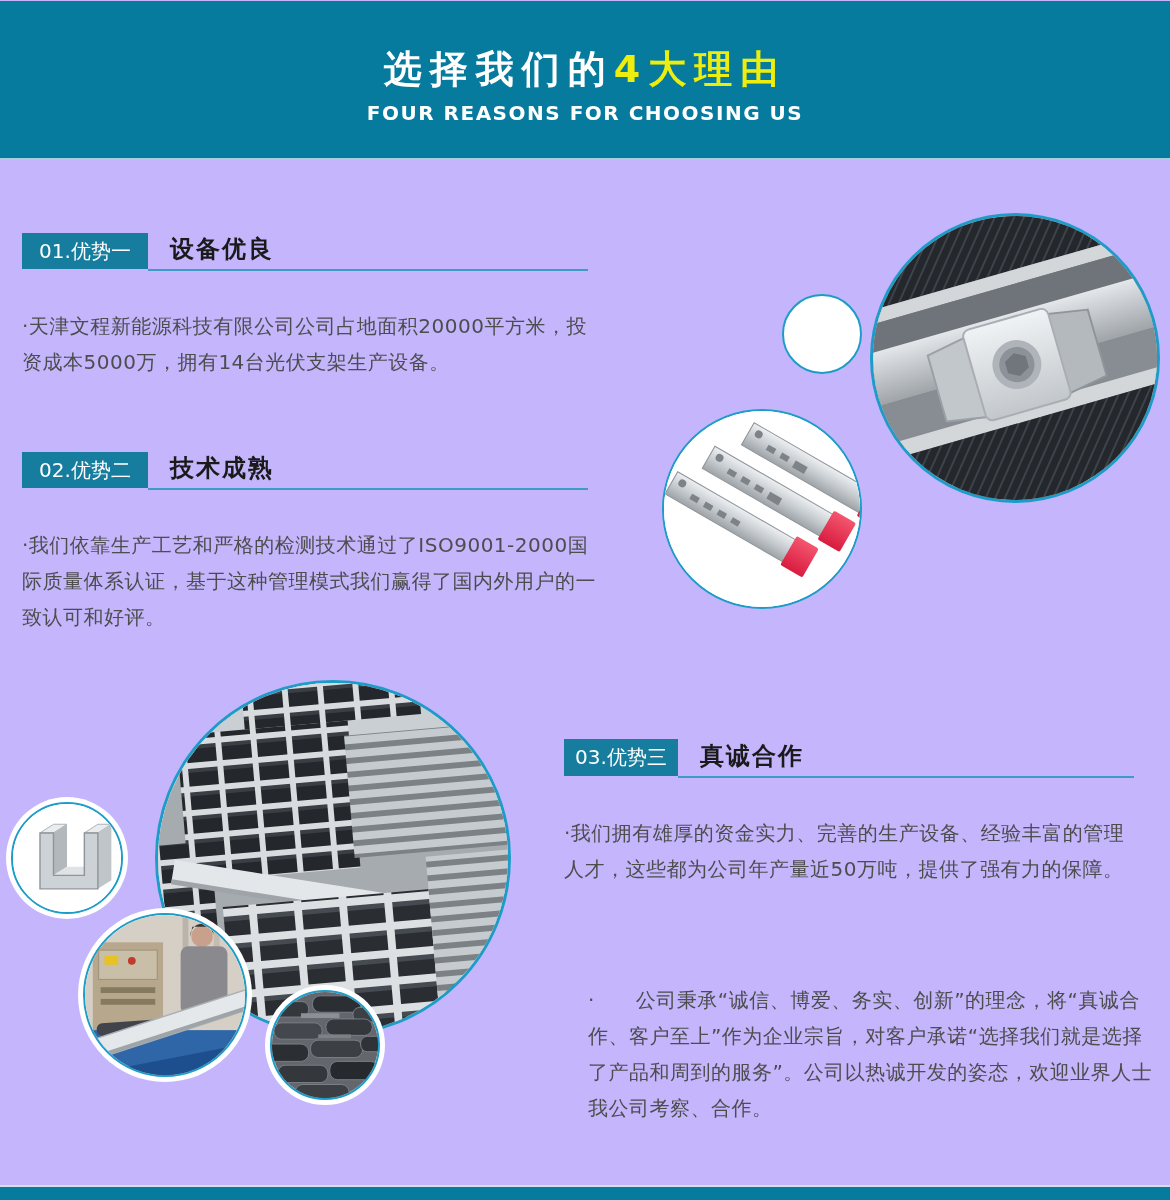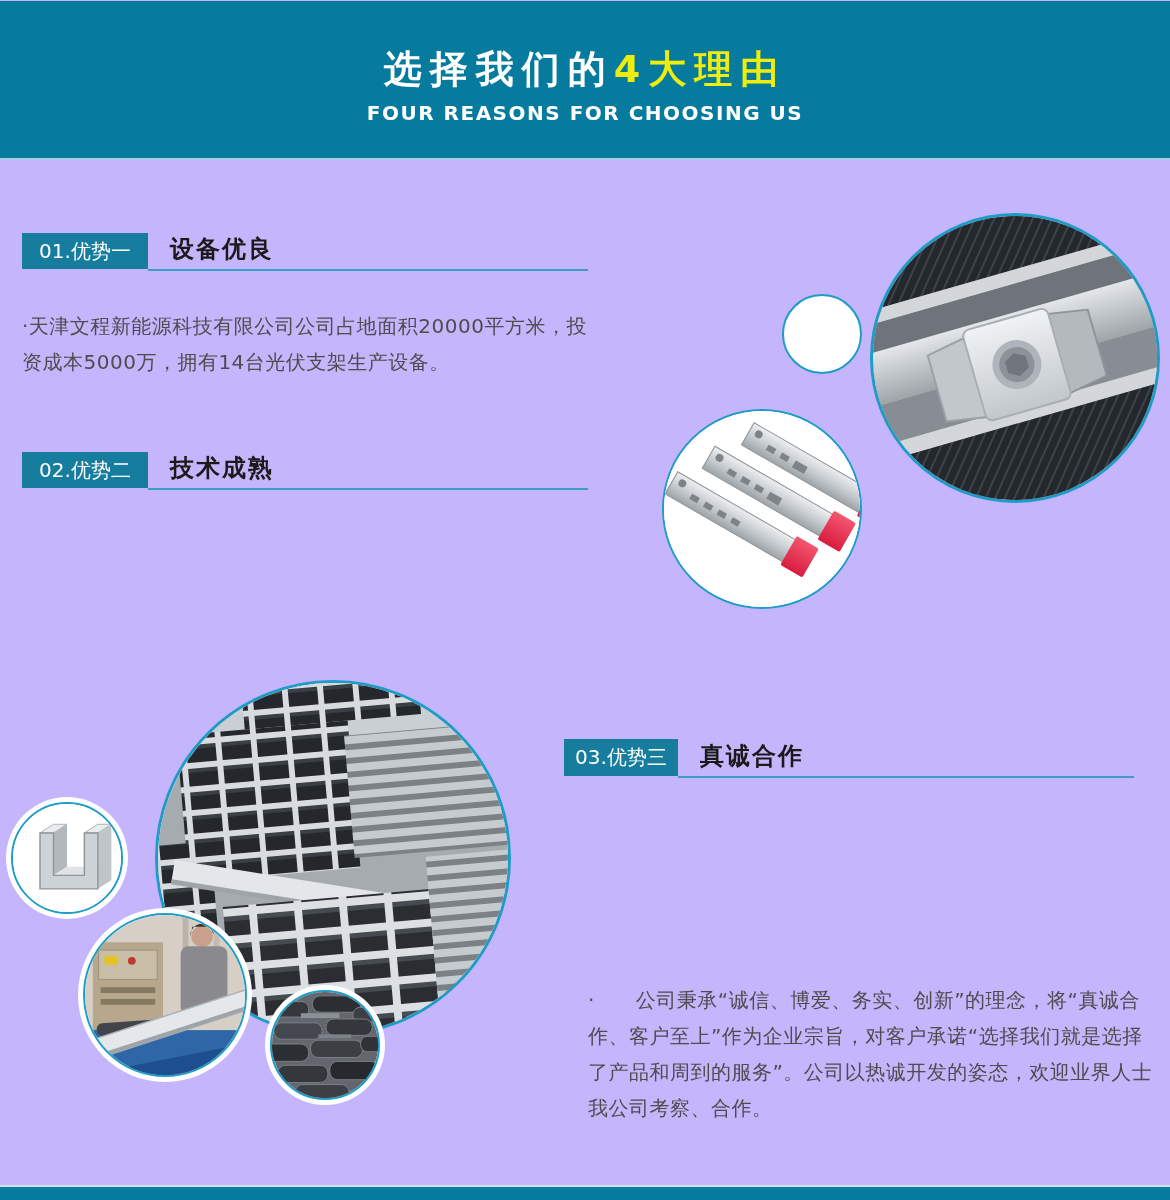--- a/index.html
+++ b/index.html
@@ -71,28 +71,30 @@
     </div>
     <p class="adv-body">·天津文程新能源科技有限公司公司占地面积20000平方米，投资成本5000万，拥有14台光伏支架生产设备。</p>
   </section>
 
   <section class="adv adv-left" style="left:22px;top:452px;">
     <div class="adv-head">
       <div class="num-box">02.优势二</div>
       <h3 class="adv-title">技术成熟</h3>
       <div class="underline"></div>
     </div>
+    <p class="adv-body">·我们依靠生产工艺和严格的检测技术通过了ISO9001-2000国际质量体系认证，基于这种管理模式我们赢得了国内外用户的一致认可和好评。</p>
   </section>
 
   <section class="adv adv-right" style="left:564px;top:739px;">
     <div class="adv-head">
       <div class="num-box">03.优势三</div>
       <h3 class="adv-title">真诚合作</h3>
       <div class="underline"></div>
     </div>
+    <p class="adv-body">·我们拥有雄厚的资金实力、完善的生产设备、经验丰富的管理人才，这些都为公司年产量近50万吨，提供了强有力的保障。</p>
   </section>
 
   <section class="adv adv-right" style="left:588px;top:943px;">
     <p class="adv-body">·　　公司秉承“诚信、博爱、务实、创新”的理念，将“真诚合作、客户至上”作为企业宗旨，对客户承诺“选择我们就是选择了产品和周到的服务”。公司以热诚开发的姿态，欢迎业界人士我公司考察、合作。</p>
   </section>
 
   <div class="circle" style="left:870px;top:213px;width:290px;height:290px;">
     <svg viewBox="0 0 290 290">
       <defs>
         <pattern id="hatch" width="9" height="9" patternUnits="userSpaceOnUse" patternTransform="rotate(40)">

